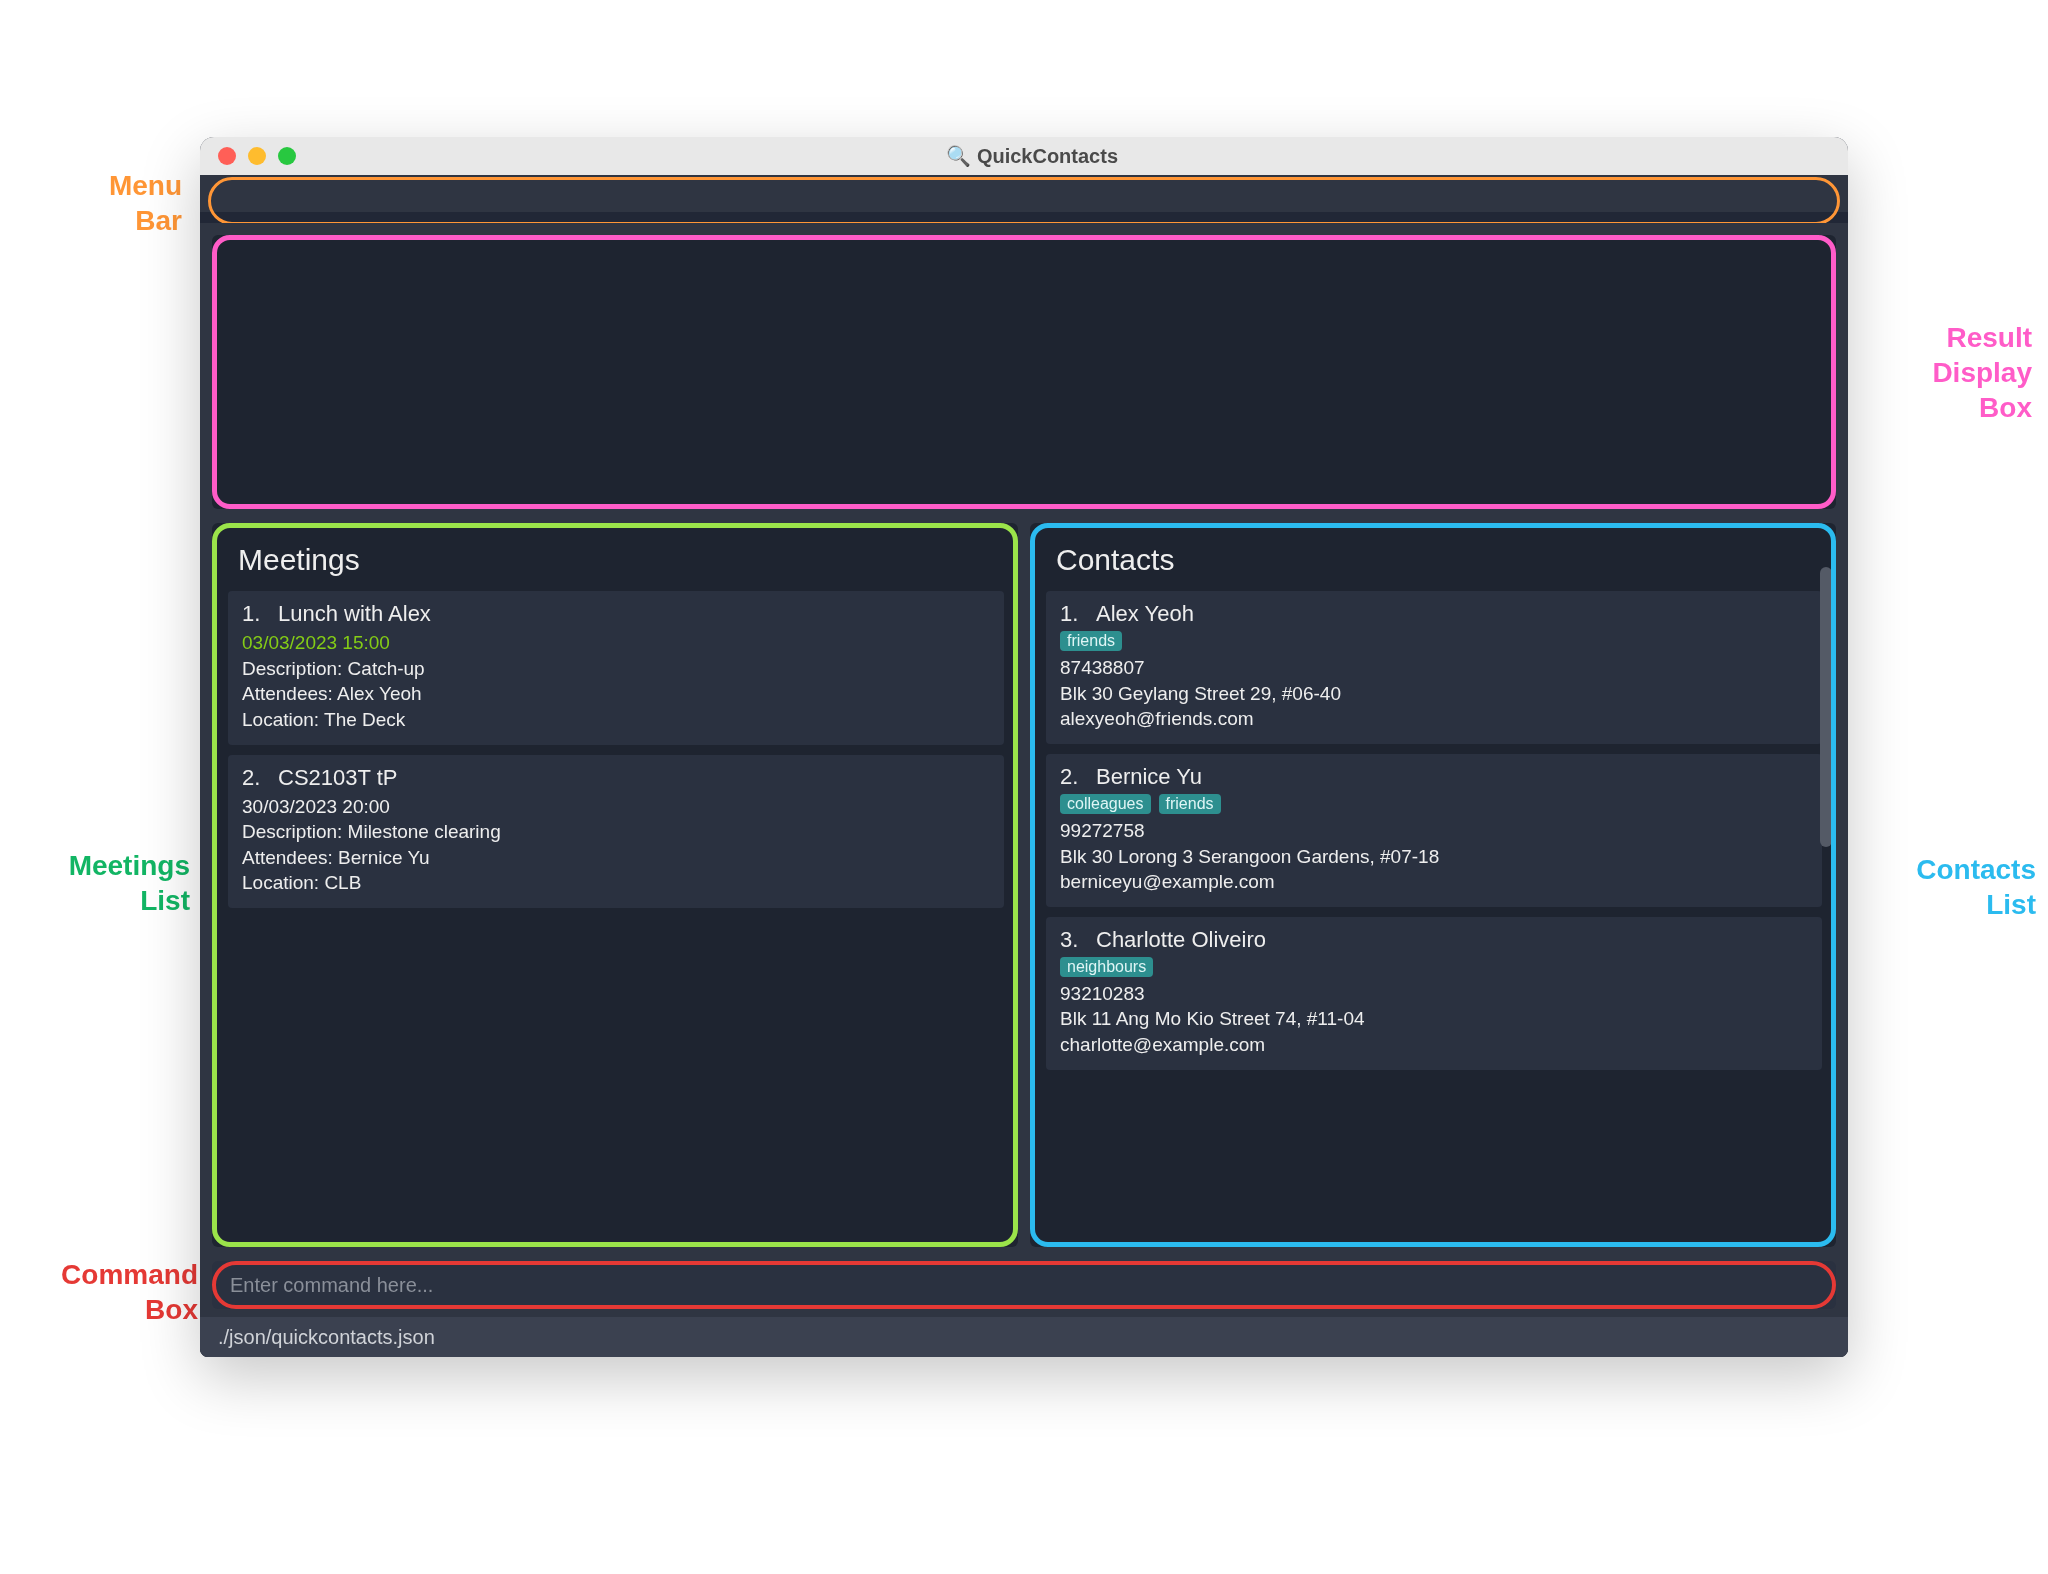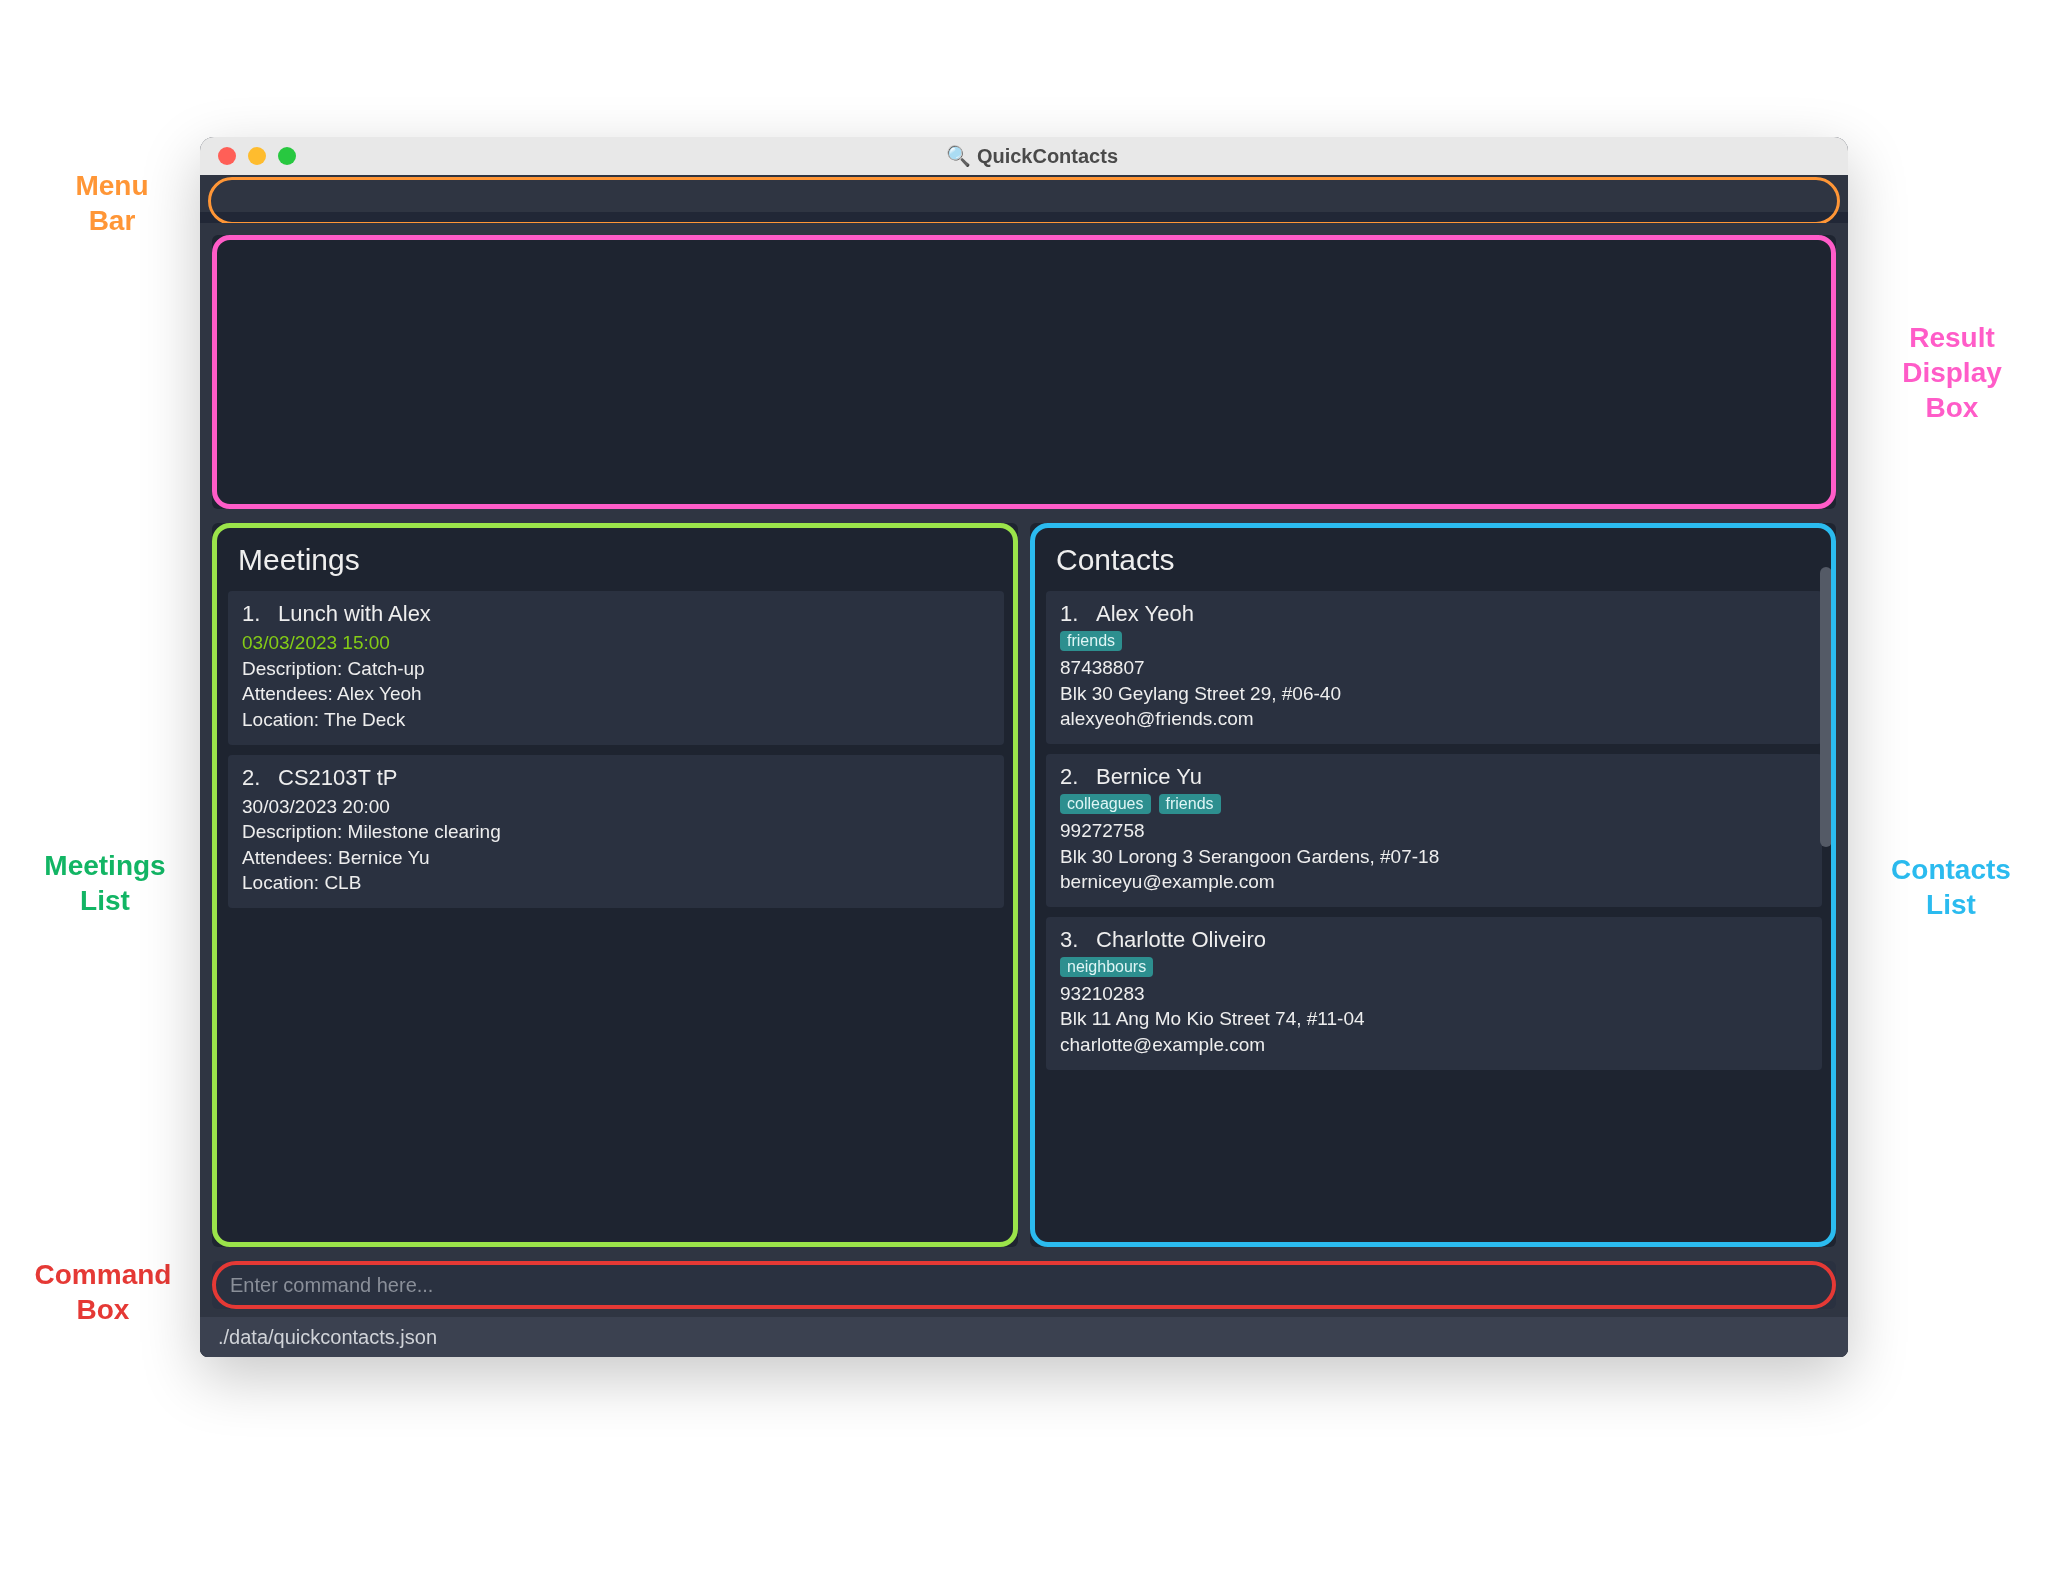--- a/index.html
+++ b/index.html
@@ -8,21 +8,21 @@
       height: 1574px;
       background: #ffffff;
       font-family: -apple-system, BlinkMacSystemFont, "Segoe UI", Helvetica, Arial, sans-serif;
       position: relative;
     }
     .annotation {
       position: absolute;
       font-size: 28px;
       font-weight: 700;
       line-height: 1.25;
-      text-align: center;
+      text-align: right;
     }
     .ann-orange { color: #ff9636; }
     .ann-pink   { color: #ff5cc8; }
     .ann-green  { color: #12b564; }
     .ann-cyan   { color: #2bbbef; }
     .ann-red    { color: #e53935; }
 
     
     .window {
       position: absolute;
@@ -346,18 +346,18 @@
       </div>
 
     </div>
 
     <div class="command-box">
       <input type="text" placeholder="Enter command here..." style="">
       <div class="command-border"></div>
     </div>
 
     <div class="status-bar">
-      <span>./data/quickcontacts.json</span>
+      <span>./json/quickcontacts.json</span>
     </div>
 
   </div>
 
 </div>
 
 </body></html>

